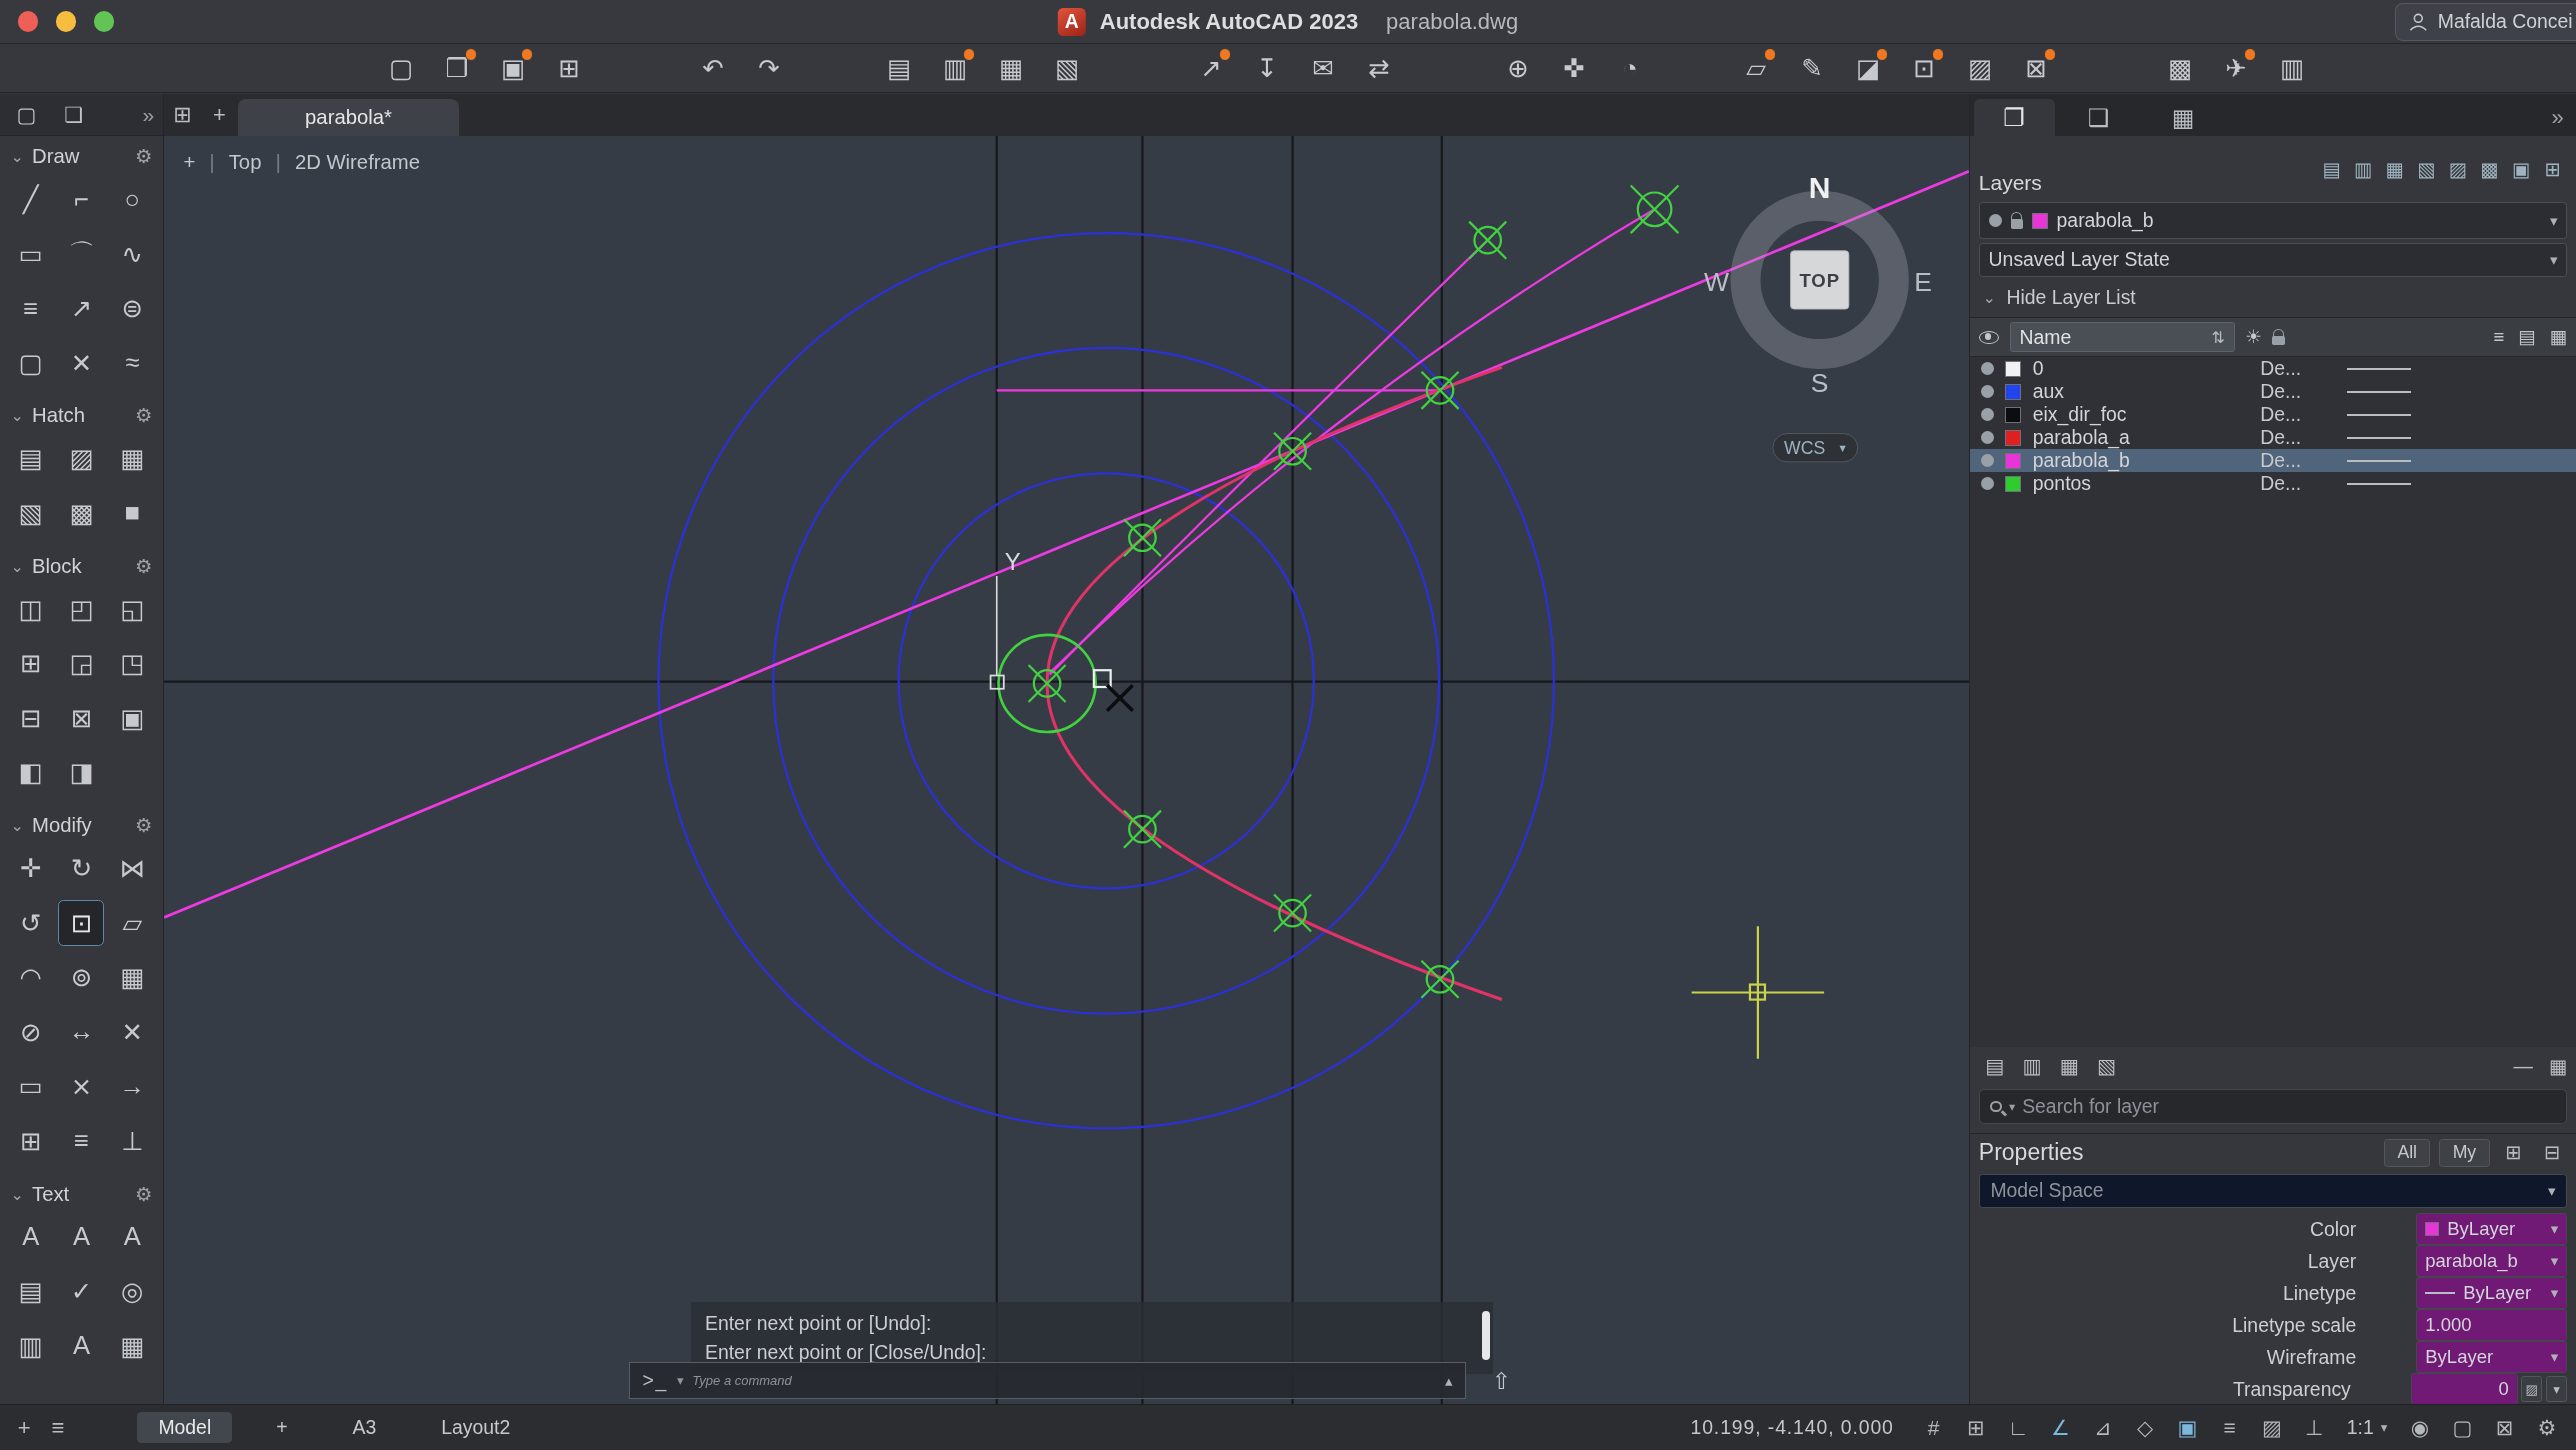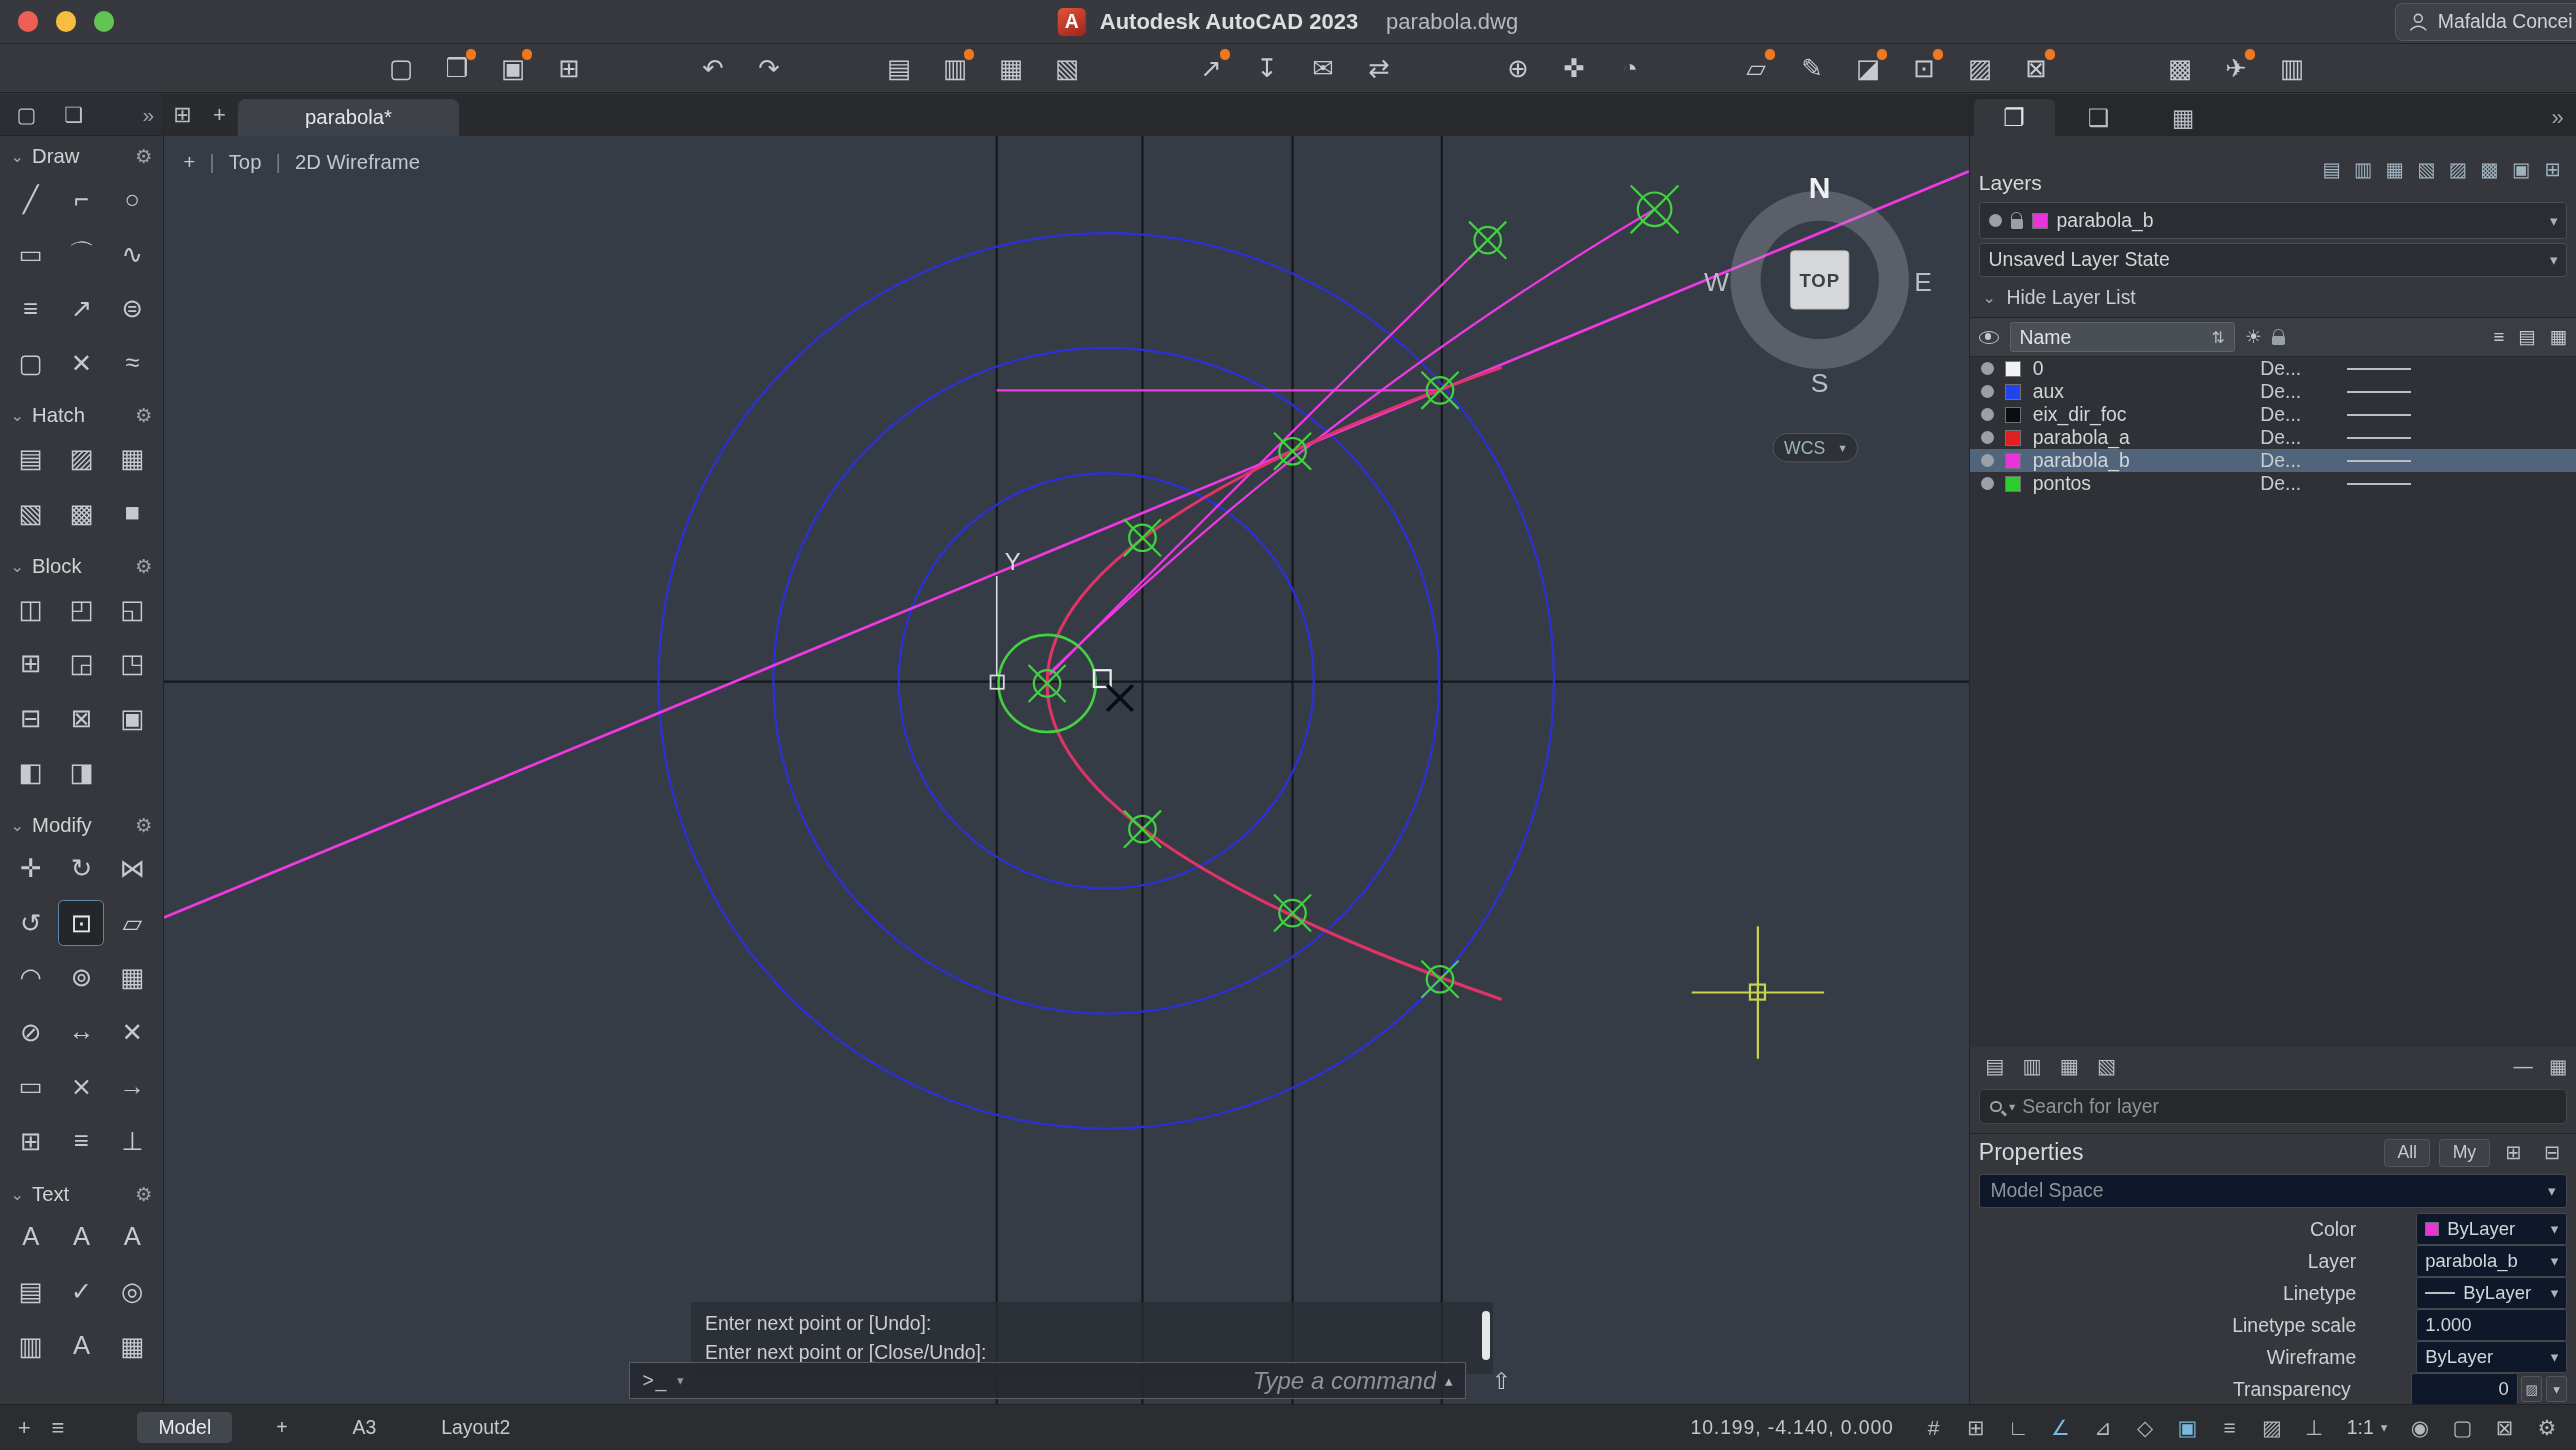--- a/index.html
+++ b/index.html
@@ -48,21 +48,21 @@
 .canvas{position:absolute;top:136px;left:164px;width:1805px;height:1268px;background:#363c46;overflow:hidden;}
 .drawing{position:absolute;top:0;left:0;}
 .vp-controls{position:absolute;top:14px;left:19.4px;display:flex;gap:14px;font-size:20.3px;color:#c3c7cc;align-items:center;z-index:2;}
 .vp-sep{color:#767b83;font-size:21px;}
 .axis-text{font-size:27px;fill:#d8dadd;}
 .cmd-history{position:absolute;left:527px;top:1166px;width:802px;padding:7px 14px;background:rgba(42,46,52,0.80);font-size:19.4px;color:#ccced2;line-height:29px;z-index:3;}
 .cmd-scroll{position:absolute;right:3.5px;top:8.8px;width:8px;height:49px;border-radius:4.4px;background:#e6e7e9;}
 .cmd-row{position:absolute;left:465px;top:1226px;width:837px;height:37px;background:rgba(38,41,46,0.93);border:0.9px solid #5a5e64;display:flex;align-items:center;padding:0 12.4px;gap:8.8px;z-index:3;}
 .cmd-prompt{color:#b9bdc2;font-size:19.4px;letter-spacing:1.8px;}
 .cmd-ddcaret{color:#90969d;font-size:13.2px;}
-.cmd-input{flex:1;background:transparent;border:none;outline:none;font-size:24px;color:#d946ef;font-style:italic;text-align:right;}
+.cmd-input{flex:1;background:transparent;border:none;outline:none;font-size:13px;color:#d946ef;font-style:italic;}
 .cmd-input::placeholder{color:#8d929a;font-style:italic;}
 .cmd-up{color:#aeb2b7;font-size:15px;}
 .cmd-share{position:absolute;left:1319px;top:1228px;width:37px;height:34px;display:flex;align-items:center;justify-content:center;color:#c3c7cc;font-size:23px;z-index:3;}
 
 
 .rightpanel{position:absolute;top:94px;left:1969px;width:607px;height:1311px;background:#35373c;border-left:0.9px solid #232529;display:flex;flex-direction:column;z-index:4;}
 .palette-tabs{flex:0 0 42px;background:#26282c;display:flex;align-items:flex-end;padding:0 3.5px;gap:3.5px;}
 .pal-tab{width:81px;height:37px;display:flex;align-items:center;justify-content:center;font-size:24px;color:#b9bdc2;border-radius:5.3px 5.3px 0 0;}
 .pal-tab.active{background:#35373c;color:#e3e5e8;}
 .pal-overflow{margin-left:au­to;margin-left:auto;color:#9ea2a7;font-size:22px;padding:0 8.8px 5.3px 0;}
@@ -102,21 +102,21 @@
 .search-caret{color:#9aa0a6;font-size:12.4px;}
 .search-input{flex:1;background:none;border:none;outline:none;color:#d3d5d8;font-size:19.4px;}
 .search-input::placeholder{color:#8d929a;}
 .props-head{flex:0 0 39px;display:flex;align-items:center;padding:0 8.8px;gap:8.8px;border-top:0.9px solid #232529;}
 .props-title{font-size:23px;color:#d7d9db;margin-right:auto;}
 .filter-btn{background:#3e4146;border:0.9px solid #53565c;border-radius:3.5px;padding:2.6px 12.4px;font-size:17.7px;color:#c6c9cd;}
 .ph-icon{width:30px;height:28px;display:flex;align-items:center;justify-content:center;font-size:19.4px;color:#b9bdc2;}
 .space-dd{flex:0 0 34px;margin:1.8px 8.8px 5.3px;background:#0f172a;border:0.9px solid #46494f;border-radius:3.5px;display:flex;align-items:center;padding:0 10.6px;font-size:19.4px;color:#8f939a;}
 .prop-row{flex:0 0 41px;display:flex;align-items:center;padding:0 8.8px;}
 .prop-label{width:422px;text-align:right;padding-right:16px;font-size:19.4px;color:#cdd0d3;}
-.prop-field{width:161px;height:32px;background:#0f172a;border:0.9px solid #44474d;border-radius:2.6px;display:flex;align-items:center;padding:0 8px;gap:8px;font-size:18.5px;margin-left:44px;}
+.prop-field{width:161px;height:32px;background:#701a75;border:0.9px solid #44474d;border-radius:2.6px;display:flex;align-items:center;padding:0 8px;gap:8px;font-size:18.5px;margin-left:44px;}
 .prop-field .swatch{width:14px;height:14px;}
 .prop-field.shrink{width:115px;}
 .lt-sample{width:30px;border-top:2.6px solid #b9bec4;}
 .prop-input{width:100%;background:none;border:none;outline:none;color:#d3d5d8;font-size:18.5px;}
 .prop-input.right{text-align:right;}
 .mini-btn{width:23px;height:26.5px;margin-left:3.5px;background:#3a3d42;border:0.9px solid #53565c;border-radius:2.6px;display:flex;align-items:center;justify-content:center;font-size:13.2px;color:#b9bdc2;}
 
 
 .statusbar{position:absolute;bottom:0;left:0;width:100%;height:46px;background:#2b2d31;border-top:0.9px solid #1f2125;display:flex;align-items:center;font-size:19.4px;z-index:7;}
 .sb-left{display:flex;align-items:center;gap:21px;padding-left:17.7px;}

